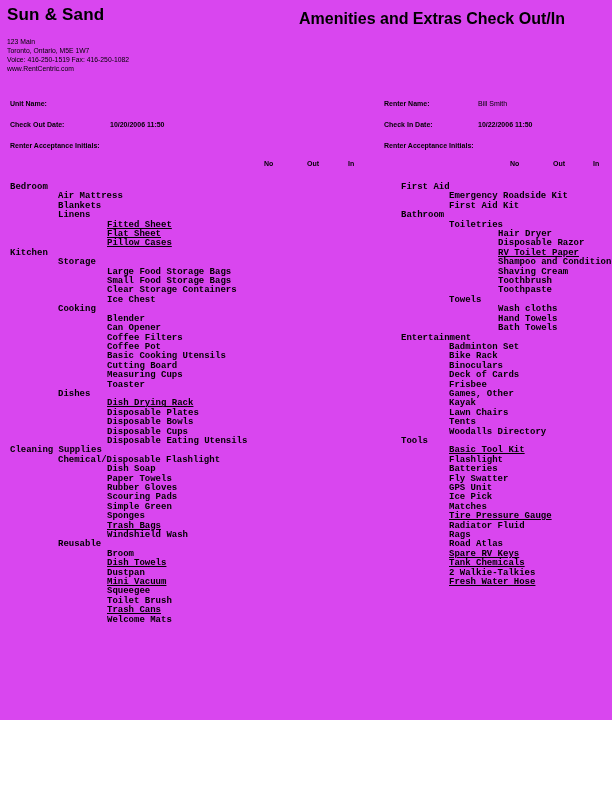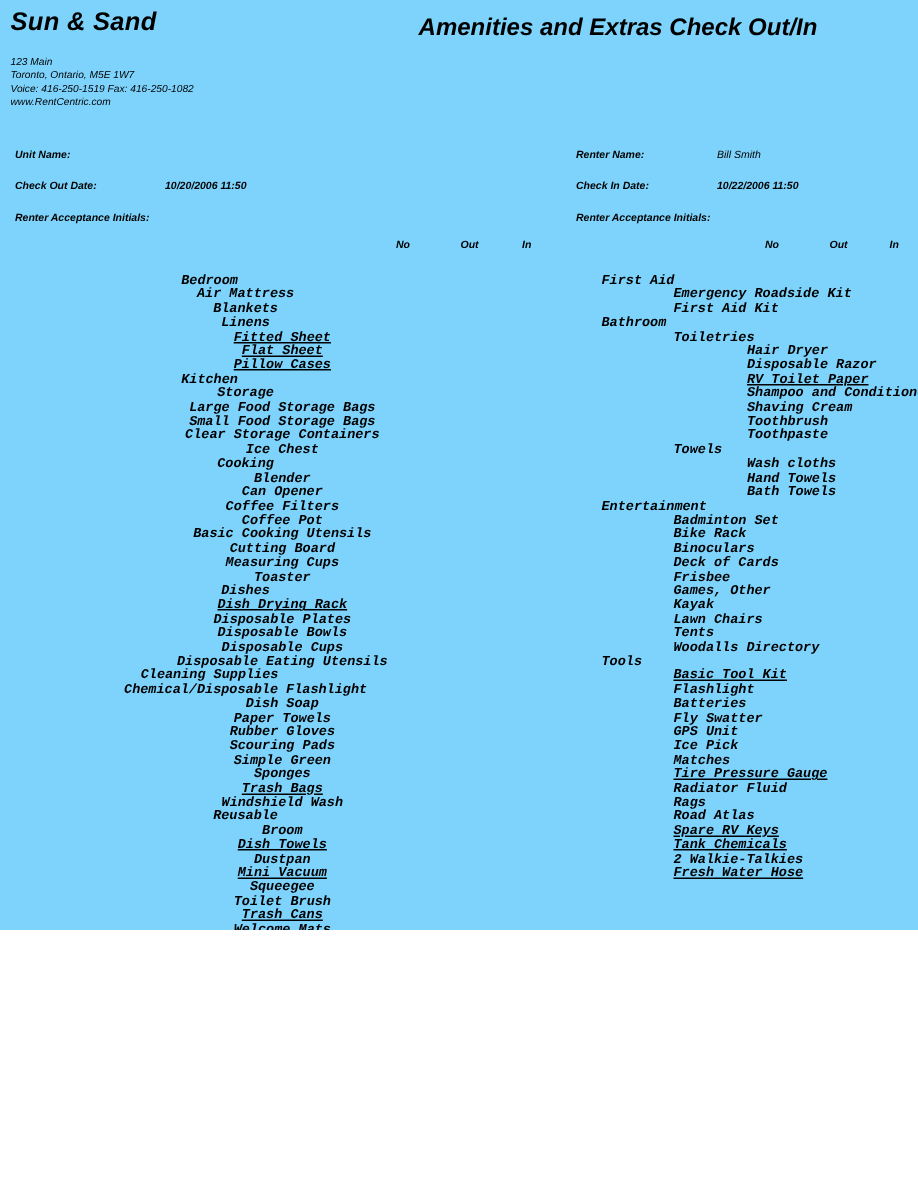--- a/index.html
+++ b/index.html
@@ -1,36 +1,36 @@
 <!DOCTYPE html>
 <html><head>
 <meta charset="utf-8">
 <style>
   html,body { margin:0; padding:0; background:#fff; }
   .page {
-    position:relative; width:612px; height:620px; background:#7dd3fc;
-    font-family:"Liberation Sans", sans-serif; color:#000; overflow:hidden;font-style:italic;
+    position:relative; width:612px; height:720px; background:#d946ef;
+    font-family:"Liberation Sans", sans-serif; color:#000; overflow:hidden;
   }
   .abs { position:absolute; }
   .company-name { left:7px; top:5px; font-size:17px; font-weight:bold; letter-spacing:0.2px; }
   .address { left:7px; top:37px; font-size:6.8px; line-height:9px; }
-  .doc-title { left:234px; top:10px; width:356px; text-align:center; font-size:16px; font-weight:bold; }
+  .doc-title { left:254px; top:10px; width:356px; text-align:center; font-size:16px; font-weight:bold; }
 
   .fl { font-size:7px; font-weight:bold; white-space:nowrap; }
   .fv { font-size:7px; white-space:nowrap; }
   .fvb { font-size:7px; font-weight:bold; white-space:nowrap; }
 
   .colhdr { font-size:7px; font-weight:bold; }
 
   .cl-col {
     position:absolute; top:183px;
     font-family:"Liberation Mono","DejaVu Sans Mono",monospace;
     font-size:9px; font-weight:bold; line-height:9.4px; white-space:pre;
   }
-  #cl-left { left:21px;text-align:center; }
+  #cl-left { left:10px; }
   #cl-right { left:401px; }
   .cl-line.lvl1 { padding-left:48px; }
   .cl-line.lvl2 { padding-left:97px; }
   .u { text-decoration:underline; }
 </style>
 </head>
 <body>
 
 <div class="page">
 

